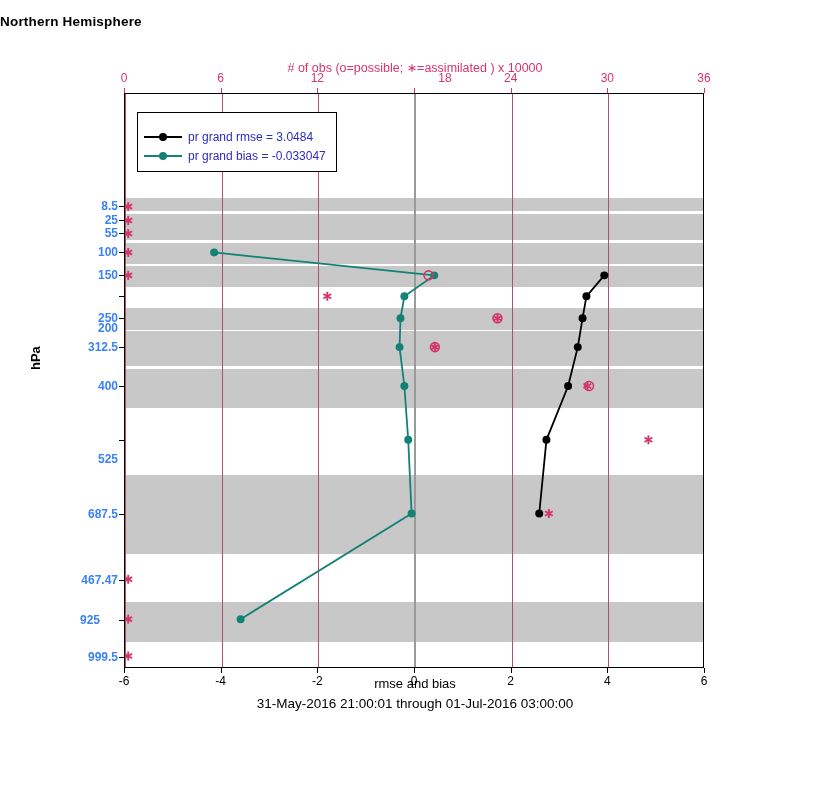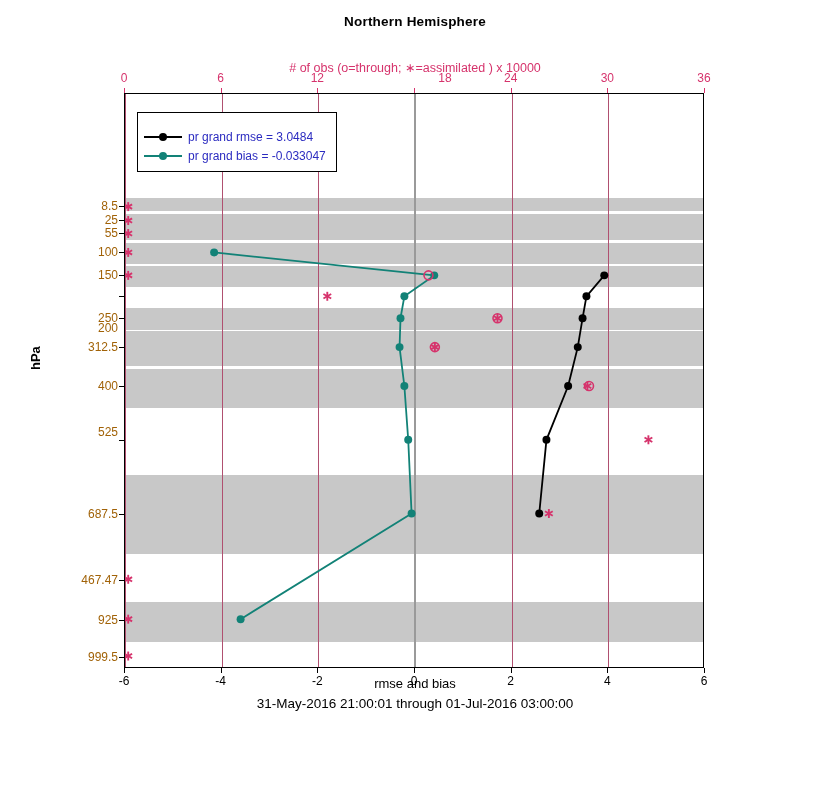--- a/index.html
+++ b/index.html
@@ -17,21 +17,20 @@
   #page {
     position: relative;
     width: 830px;
     height: 800px;
   }
   .title-block {
     position: absolute;
     top: 12px;
     left: 0;
     width: 830px;
-    text-align: center;
   }
   .title-line {
     font-size: 13.5px;
     font-weight: bold;
     line-height: 19px;
     letter-spacing: 0.2px;
   }
   .top-axis-label {
     position: absolute;
     top: 60px;
@@ -84,23 +83,24 @@
   }
   .xtick-top {
     color: #d6336c;
     transform: translateX(-50%);
   }
   .xtick-bottom {
     color: #000000;
     transform: translateX(-50%);
   }
   .ytick {
-    color: #a16207;
+    color: #3b82f6;
     text-align: right;
     transform: translateY(-50%);
+    font-weight: bold;
   }
   .tickmark {
     position: absolute;
     background: #000000;
   }
   .tickmark.pink { background: #d6336c; }
   #ylabel {
     position: absolute;
     left: 28px;
     top: 370px;
@@ -173,21 +173,21 @@
 </style>
 </head>
 <body>
 
 <div id="page">
 
   <div class="title-block">
     <div class="title-line">Northern Hemisphere</div>
   </div>
 
-  <div class="top-axis-label"># of obs (o=through; ∗=assimilated ) x 10000</div>
+  <div class="top-axis-label"># of obs (o=possible; ∗=assimilated ) x 10000</div>
 
   <div id="ticks-top">
       <div class="xtick-top" style="left: 124px; top: 71px;">0</div>
       <div class="tickmark pink" style="left: 124px; top: 88px; width: 1px; height: 5px;"></div>
       <div class="xtick-top" style="left: 220.667px; top: 71px;">6</div>
       <div class="tickmark pink" style="left: 220.667px; top: 88px; width: 1px; height: 5px;"></div>
       <div class="xtick-top" style="left: 317.333px; top: 71px;">12</div>
       <div class="tickmark pink" style="left: 317.333px; top: 88px; width: 1px; height: 5px;"></div>
       <div class="xtick-top" style="left: 414px; top: 71px; margin-left: 31px;">18</div>
       <div class="tickmark pink" style="left: 414px; top: 88px; width: 1px; height: 5px;"></div>
@@ -361,27 +361,27 @@
       <div class="ytick" style="left: 62px; width: 56px; top: 275px;">150</div>
       <div class="tickmark" style="left: 119px; top: 275px; width: 5px; height: 1px;"></div>
       <div class="ytick" style="left: 62px; width: 56px; top: 296px; margin-top: 32px;">200</div>
       <div class="tickmark" style="left: 119px; top: 296px; width: 5px; height: 1px;"></div>
       <div class="ytick" style="left: 62px; width: 56px; top: 318px;">250</div>
       <div class="tickmark" style="left: 119px; top: 318px; width: 5px; height: 1px;"></div>
       <div class="ytick" style="left: 62px; width: 56px; top: 347px;">312.5</div>
       <div class="tickmark" style="left: 119px; top: 347px; width: 5px; height: 1px;"></div>
       <div class="ytick" style="left: 62px; width: 56px; top: 386px;">400</div>
       <div class="tickmark" style="left: 119px; top: 386px; width: 5px; height: 1px;"></div>
-      <div class="ytick" style="left: 62px; width: 56px; top: 432px;">525</div>
+      <div class="ytick" style="left: 62px; width: 56px; top: 459px;">525</div>
       <div class="tickmark" style="left: 119px; top: 440px; width: 5px; height: 1px;"></div>
       <div class="ytick" style="left: 62px; width: 56px; top: 514px;">687.5</div>
       <div class="tickmark" style="left: 119px; top: 514px; width: 5px; height: 1px;"></div>
       <div class="ytick" style="left: 62px; width: 56px; top: 580px;">467.47</div>
       <div class="tickmark" style="left: 119px; top: 580px; width: 5px; height: 1px;"></div>
-      <div class="ytick" style="left: 62px; width: 56px; top: 620px;">925</div>
+      <div class="ytick" style="left: 62px; width: 56px; top: 620px; text-align: center;">925</div>
       <div class="tickmark" style="left: 119px; top: 620px; width: 5px; height: 1px;"></div>
       <div class="ytick" style="left: 62px; width: 56px; top: 657px;">999.5</div>
       <div class="tickmark" style="left: 119px; top: 657px; width: 5px; height: 1px;"></div>
     </div>
 
   <div id="ylabel">hPa</div>
   <div id="xlabel">rmse and bias</div>
   <div id="daterange">31-May-2016 21:00:01 through 01-Jul-2016 03:00:00</div>
 
 </div>

